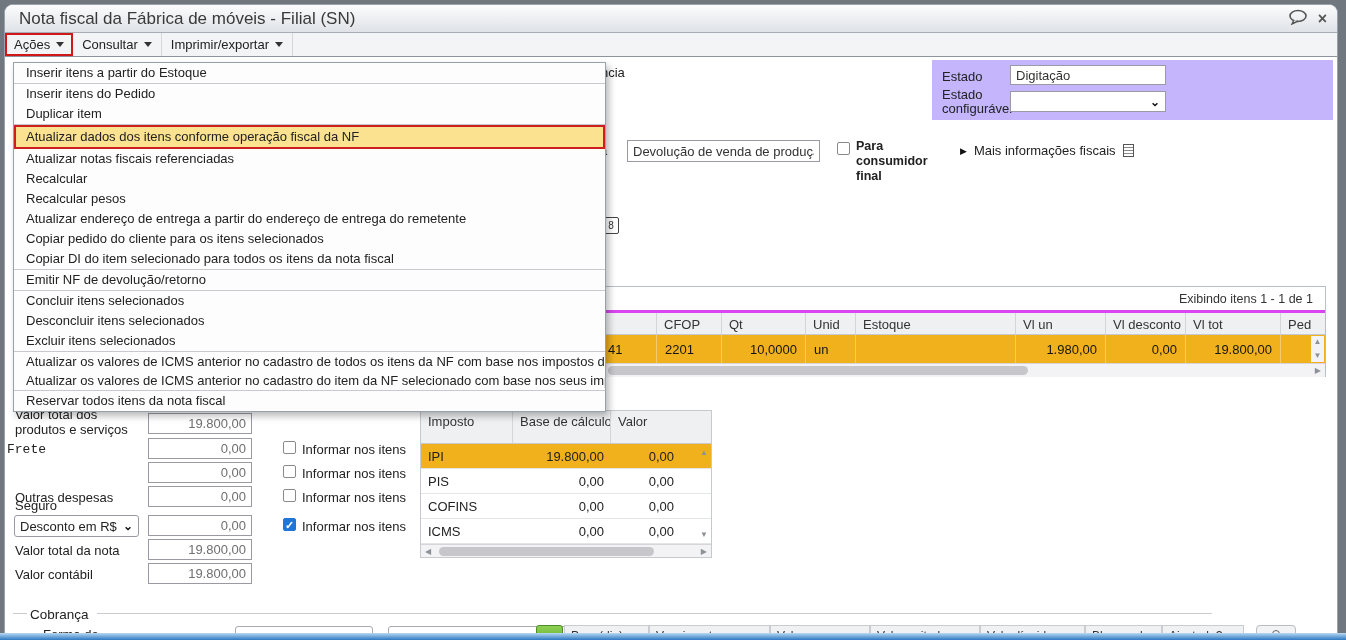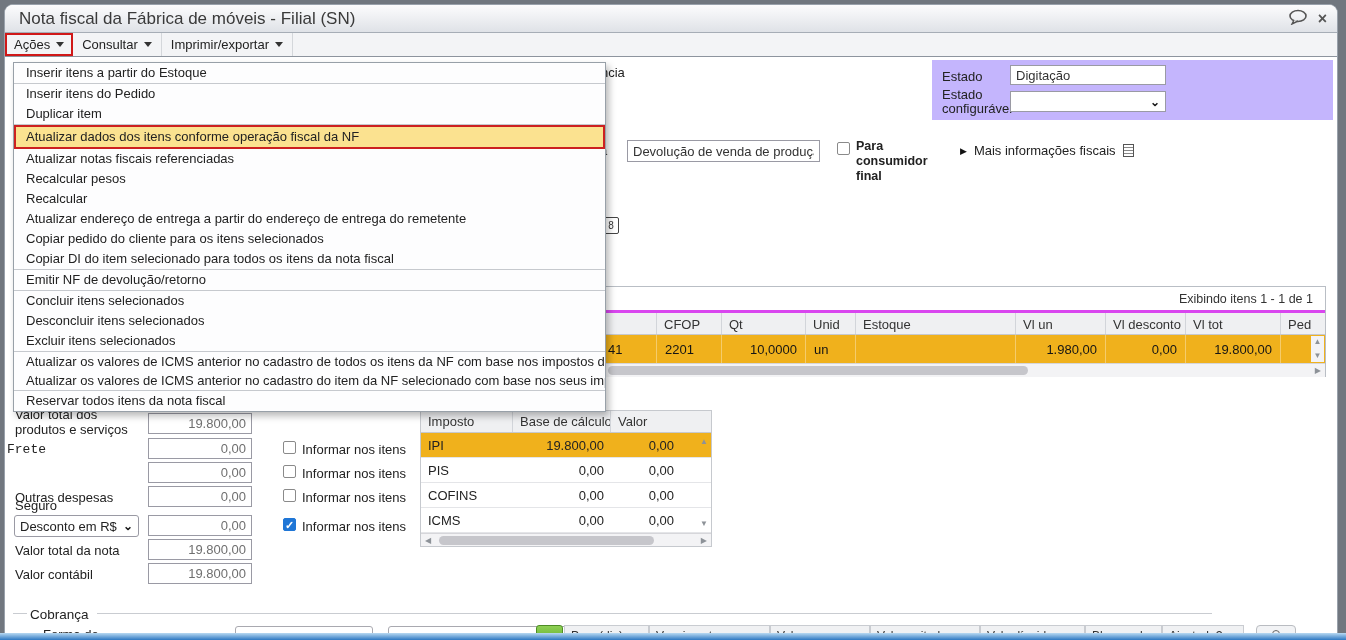--- a/index.html
+++ b/index.html
@@ -46,21 +46,21 @@
   .sarrow { color:#8d9298; font-size:8px; line-height:1; }
 
   
   .lbl { position:absolute; color:#222; }
   .tot-input { position:absolute; width:104px; height:21px; text-align:right; color:#6f6f6f; }
   .cb { position:absolute; width:13px; height:13px; border:1px solid #8a8a8a; border-radius:2px; background:#fff; cursor:pointer; }
   .cb.checked { background:#1f76d6; border-color:#1f76d6; color:#fff; font-size:11px; font-weight:bold; text-align:center; line-height:13px; }
 
   
   .imp-panel { position:absolute; left:415px; top:405px; width:292px; border:1px solid #c6c9ce; background:#fff; }
-  .imp-head { display:flex; height:22px; background:#eff0f2; border-bottom:1px solid #c6c9ce; }
+  .imp-head { display:flex; height:33px; background:#eff0f2; border-bottom:1px solid #c6c9ce; }
   .imp-th { padding:3px 7px; border-right:1px solid #d2d5da; white-space:nowrap; overflow:hidden; color:#333; }
   .imp-row { display:flex; height:25px; border-bottom:1px solid #e4e5e8; align-items:center; }
   .imp-row.sel { background:#f0b11c; }
   .imp-td { padding:0 7px; white-space:nowrap; overflow:hidden; height:100%; display:flex; align-items:center; }
   .imp-td.num { justify-content:flex-end; }
 
   
   .fs-line { position:absolute; height:0; border-top:1px solid #c9ccd1; }
   .parcel-th { position:absolute; top:620px; height:20px; background:#f0f1f3; border:1px solid #c9ccd1; font-size:12px; padding:3px 6px; white-space:nowrap; overflow:hidden; color:#333; }
   .cut-input { position:absolute; top:621px; height:19px; border:1px solid #a9a9b0; border-radius:3px; background:#fff; }
@@ -170,22 +170,22 @@
     </div>
 
     <div class="dropdown">
       <div class="mi">Inserir itens a partir do Estoque</div>
       <div class="sep"></div>
       <div class="mi">Inserir itens do Pedido</div>
       <div class="mi">Duplicar item</div>
       <div class="sep"></div>
       <div class="mi hl">Atualizar dados dos itens conforme operação fiscal da NF</div>
       <div class="mi">Atualizar notas fiscais referenciadas</div>
+      <div class="mi">Recalcular</div>
       <div class="mi">Recalcular pesos</div>
-      <div class="mi">Recalcular</div>
       <div class="mi">Atualizar endereço de entrega a partir do endereço de entrega do remetente</div>
       <div class="mi">Copiar pedido do cliente para os itens selecionados</div>
       <div class="mi">Copiar DI do item selecionado para todos os itens da nota fiscal</div>
       <div class="sep"></div>
       <div class="mi">Emitir NF de devolução/retorno</div>
       <div class="sep"></div>
       <div class="mi">Concluir itens selecionados</div>
       <div class="mi">Desconcluir itens selecionados</div>
       <div class="mi">Excluir itens selecionados</div>
       <div class="sep"></div>

